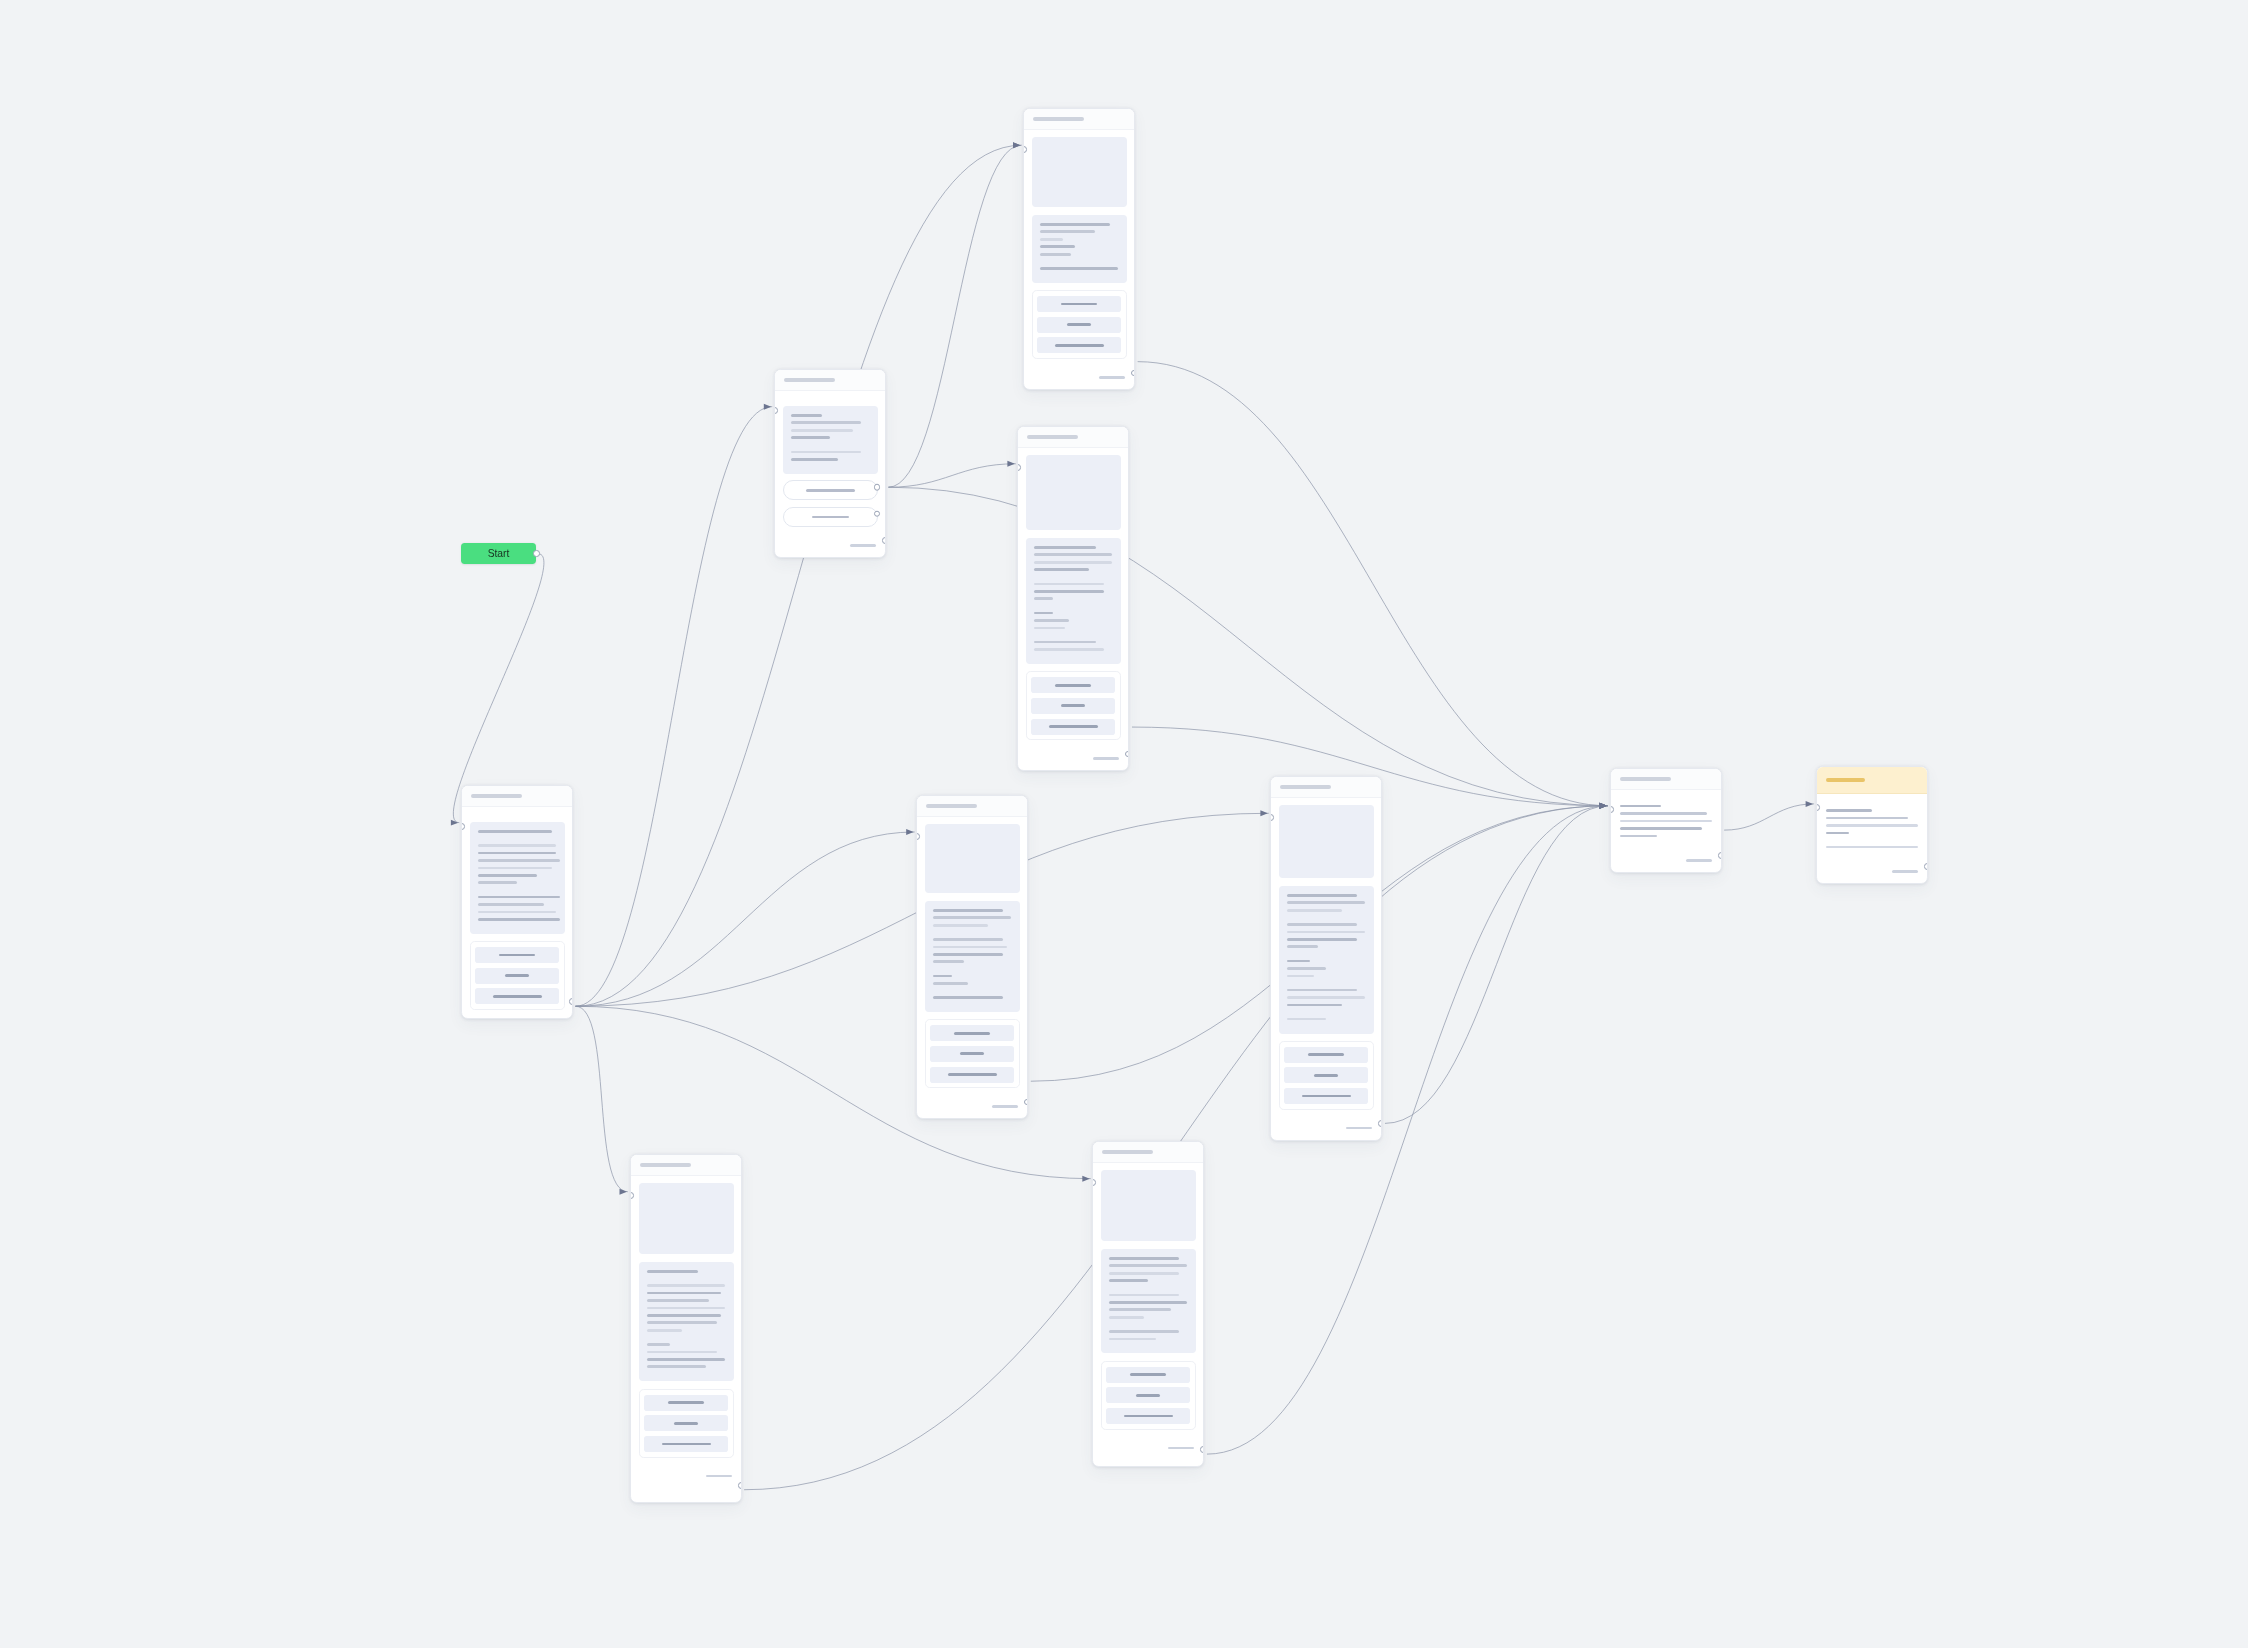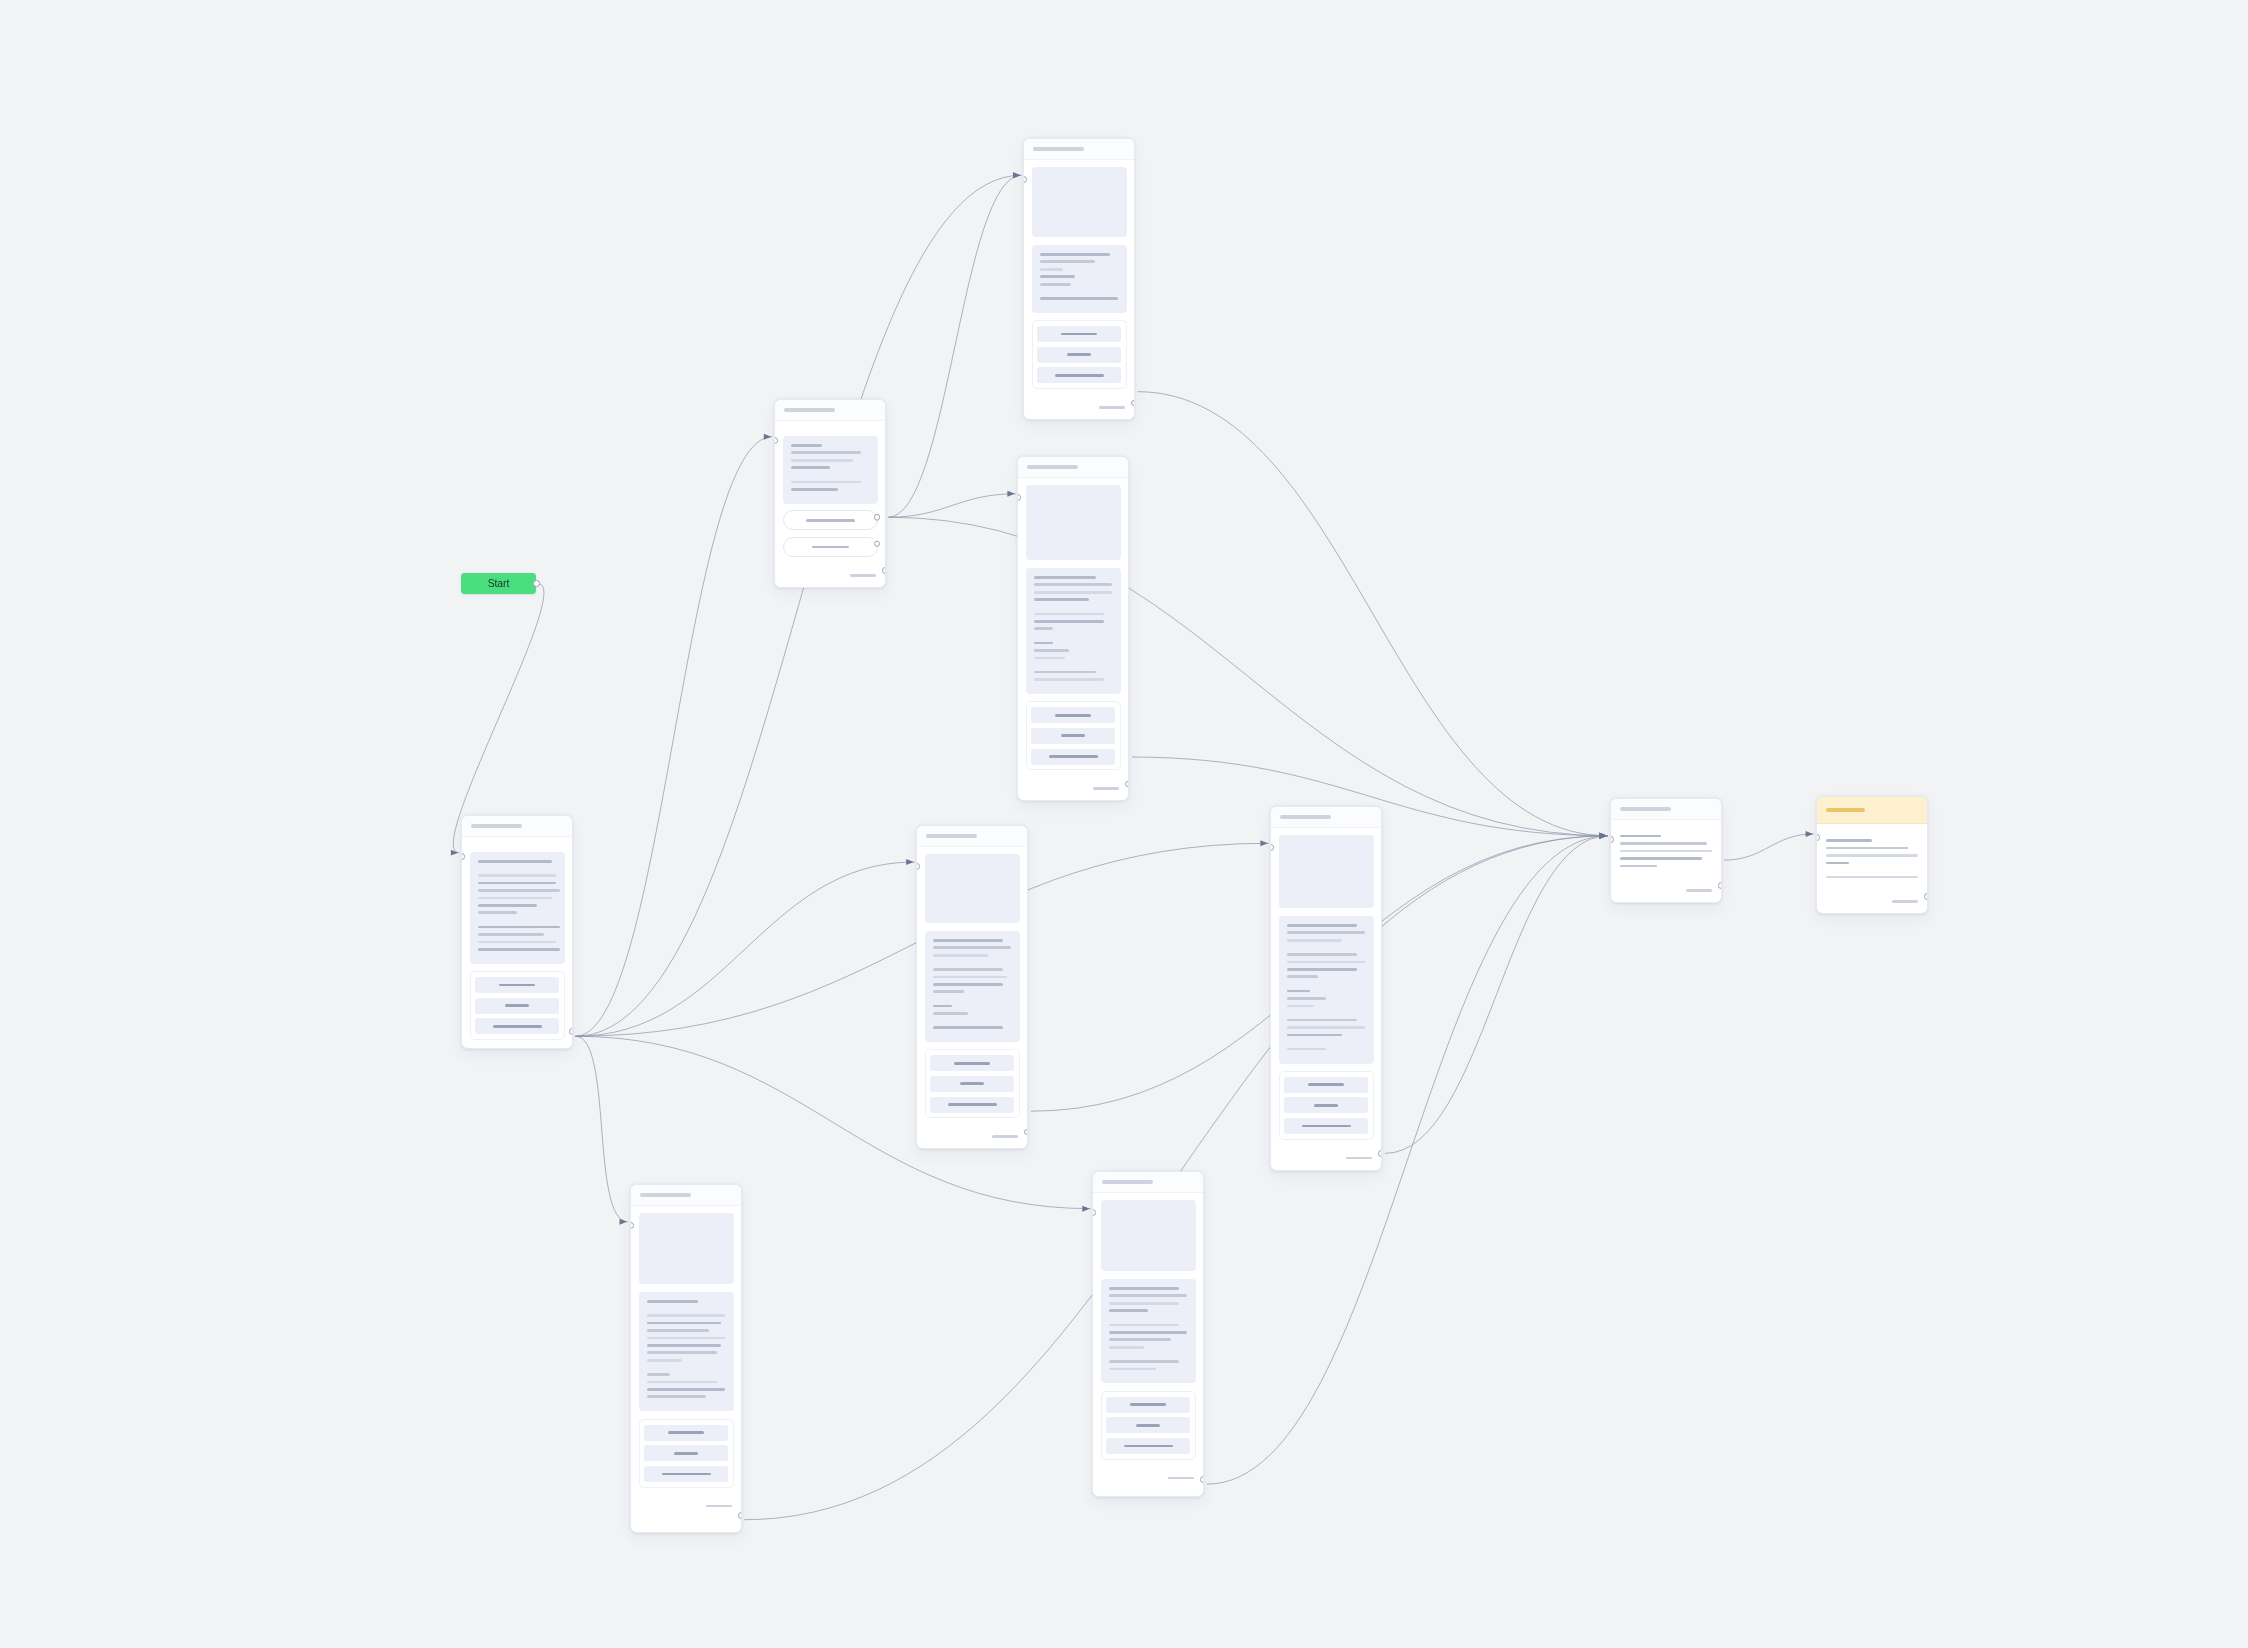--- a/index.html
+++ b/index.html
@@ -4,21 +4,21 @@
 <title>Flow Canvas</title>
 <style>
   html,body{margin:0;padding:0;}
   body{
     width:2249px;height:1649px;
     background:#f1f3f5;
     font-family:"Liberation Sans", sans-serif;
     overflow:hidden;
     position:relative;
   }
-  #canvas{position:absolute;inset:0;margin-top:30px;}
+  #canvas{position:absolute;inset:0;}
   #edge-layer{position:absolute;left:0;top:0;width:2249px;height:1649px;pointer-events:none;}
 
   
   .start-node{
     position:absolute;
     background:#4ade80;
     border-radius:3.7px;
     display:flex;align-items:center;justify-content:center;
     font-size:10.3px;color:#17321f;
     box-shadow:0 0.9px 1.9px rgba(40,50,70,.10);

